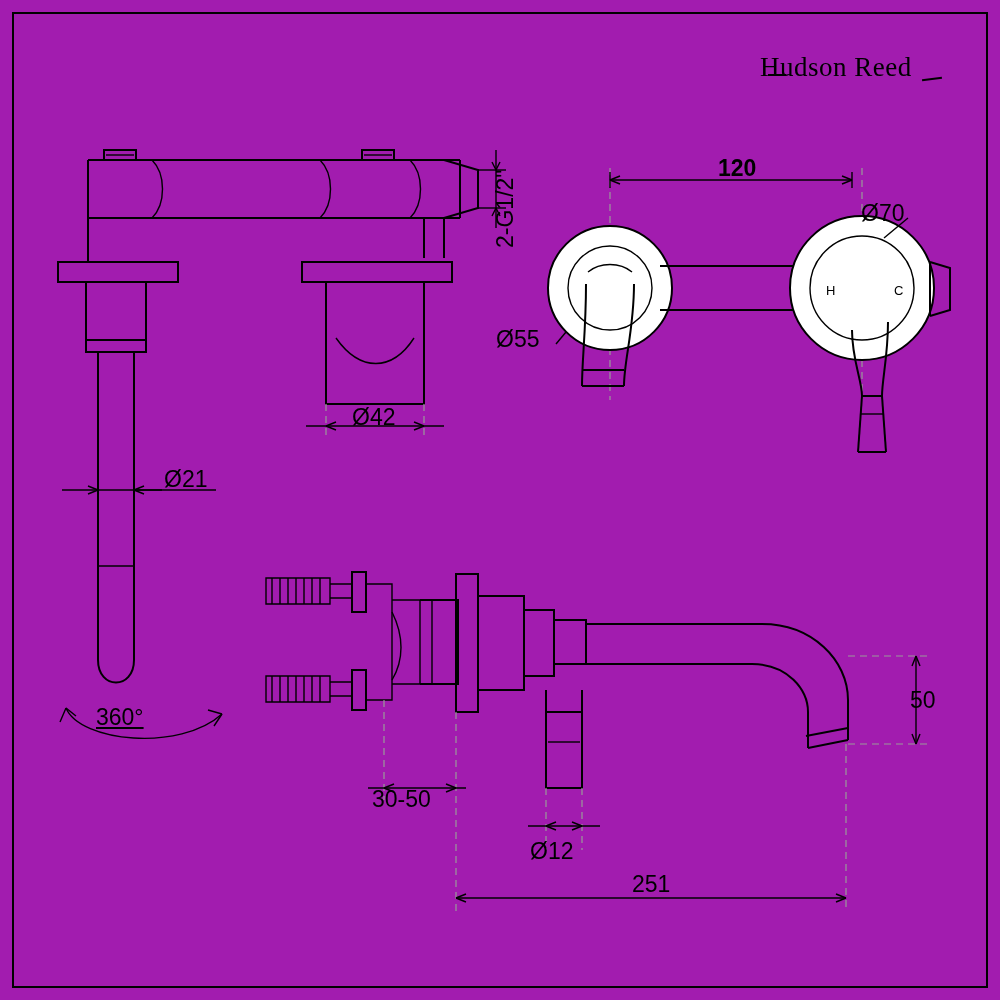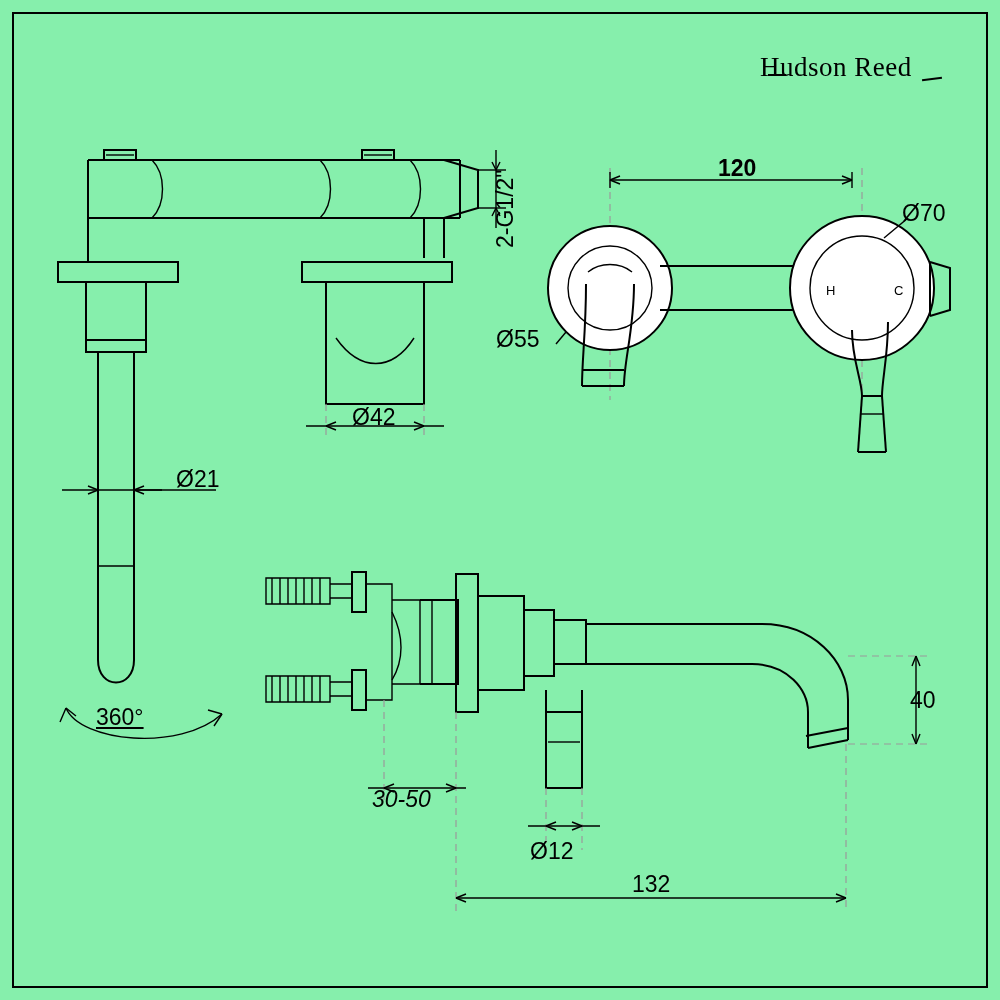--- a/index.html
+++ b/index.html
@@ -7,21 +7,21 @@
     padding: 0;
     background: #ffffff;
   }
   body {
     font-family: "Liberation Sans", sans-serif;
   }
   #page {
     position: relative;
     width: 1000px;
     height: 1000px;
-    background: #86efac;
+    background: #a21caf;
     overflow: hidden;
   }
   #frame {
     position: absolute;
     left: 12px;
     top: 12px;
     width: 976px;
     height: 976px;
     border: 2px solid #000000;
     box-sizing: border-box;
@@ -269,35 +269,35 @@
       <path class="ln-thin" d="M 916 656 L 912 666 M 916 656 L 920 666"></path>
       <path class="ln-thin" d="M 916 744 L 912 734 M 916 744 L 920 734"></path>
     </g>
 
   </svg>
 
   <div class="dim vert" style="left:492px; top:248px;">2-G1/2"</div>
 
   <div class="dim" style="left:352px; top:404px;">Ø42</div>
 
-  <div class="dim" style="left:176px; top:466px;">Ø21</div>
+  <div class="dim" style="left:164px; top:466px;">Ø21</div>
 
   <div class="dim" style="left:96px; top:704px;text-decoration:underline;">360°</div>
 
   <div class="dim" style="left:718px; top:155px;font-weight:bold;">120</div>
 
-  <div class="dim" style="left:902px; top:200px;">Ø70</div>
+  <div class="dim" style="left:861px; top:200px;">Ø70</div>
 
   <div class="dim" style="left:496px; top:326px;">Ø55</div>
 
   <div class="dim" style="left:826px; top:283px; font-size:13px;">H</div>
 
   <div class="dim" style="left:894px; top:283px; font-size:13px;">C</div>
 
-  <div class="dim" style="left:372px; top:786px;font-style:italic;">30-50</div>
+  <div class="dim" style="left:372px; top:786px;">30-50</div>
 
   <div class="dim" style="left:530px; top:838px;">Ø12</div>
 
-  <div class="dim" style="left:632px; top:871px;">132</div>
-
-  <div class="dim" style="left:910px; top:687px;">40</div>
+  <div class="dim" style="left:632px; top:871px;">251</div>
+
+  <div class="dim" style="left:910px; top:687px;">50</div>
 
 </div>
 
 </body></html>

